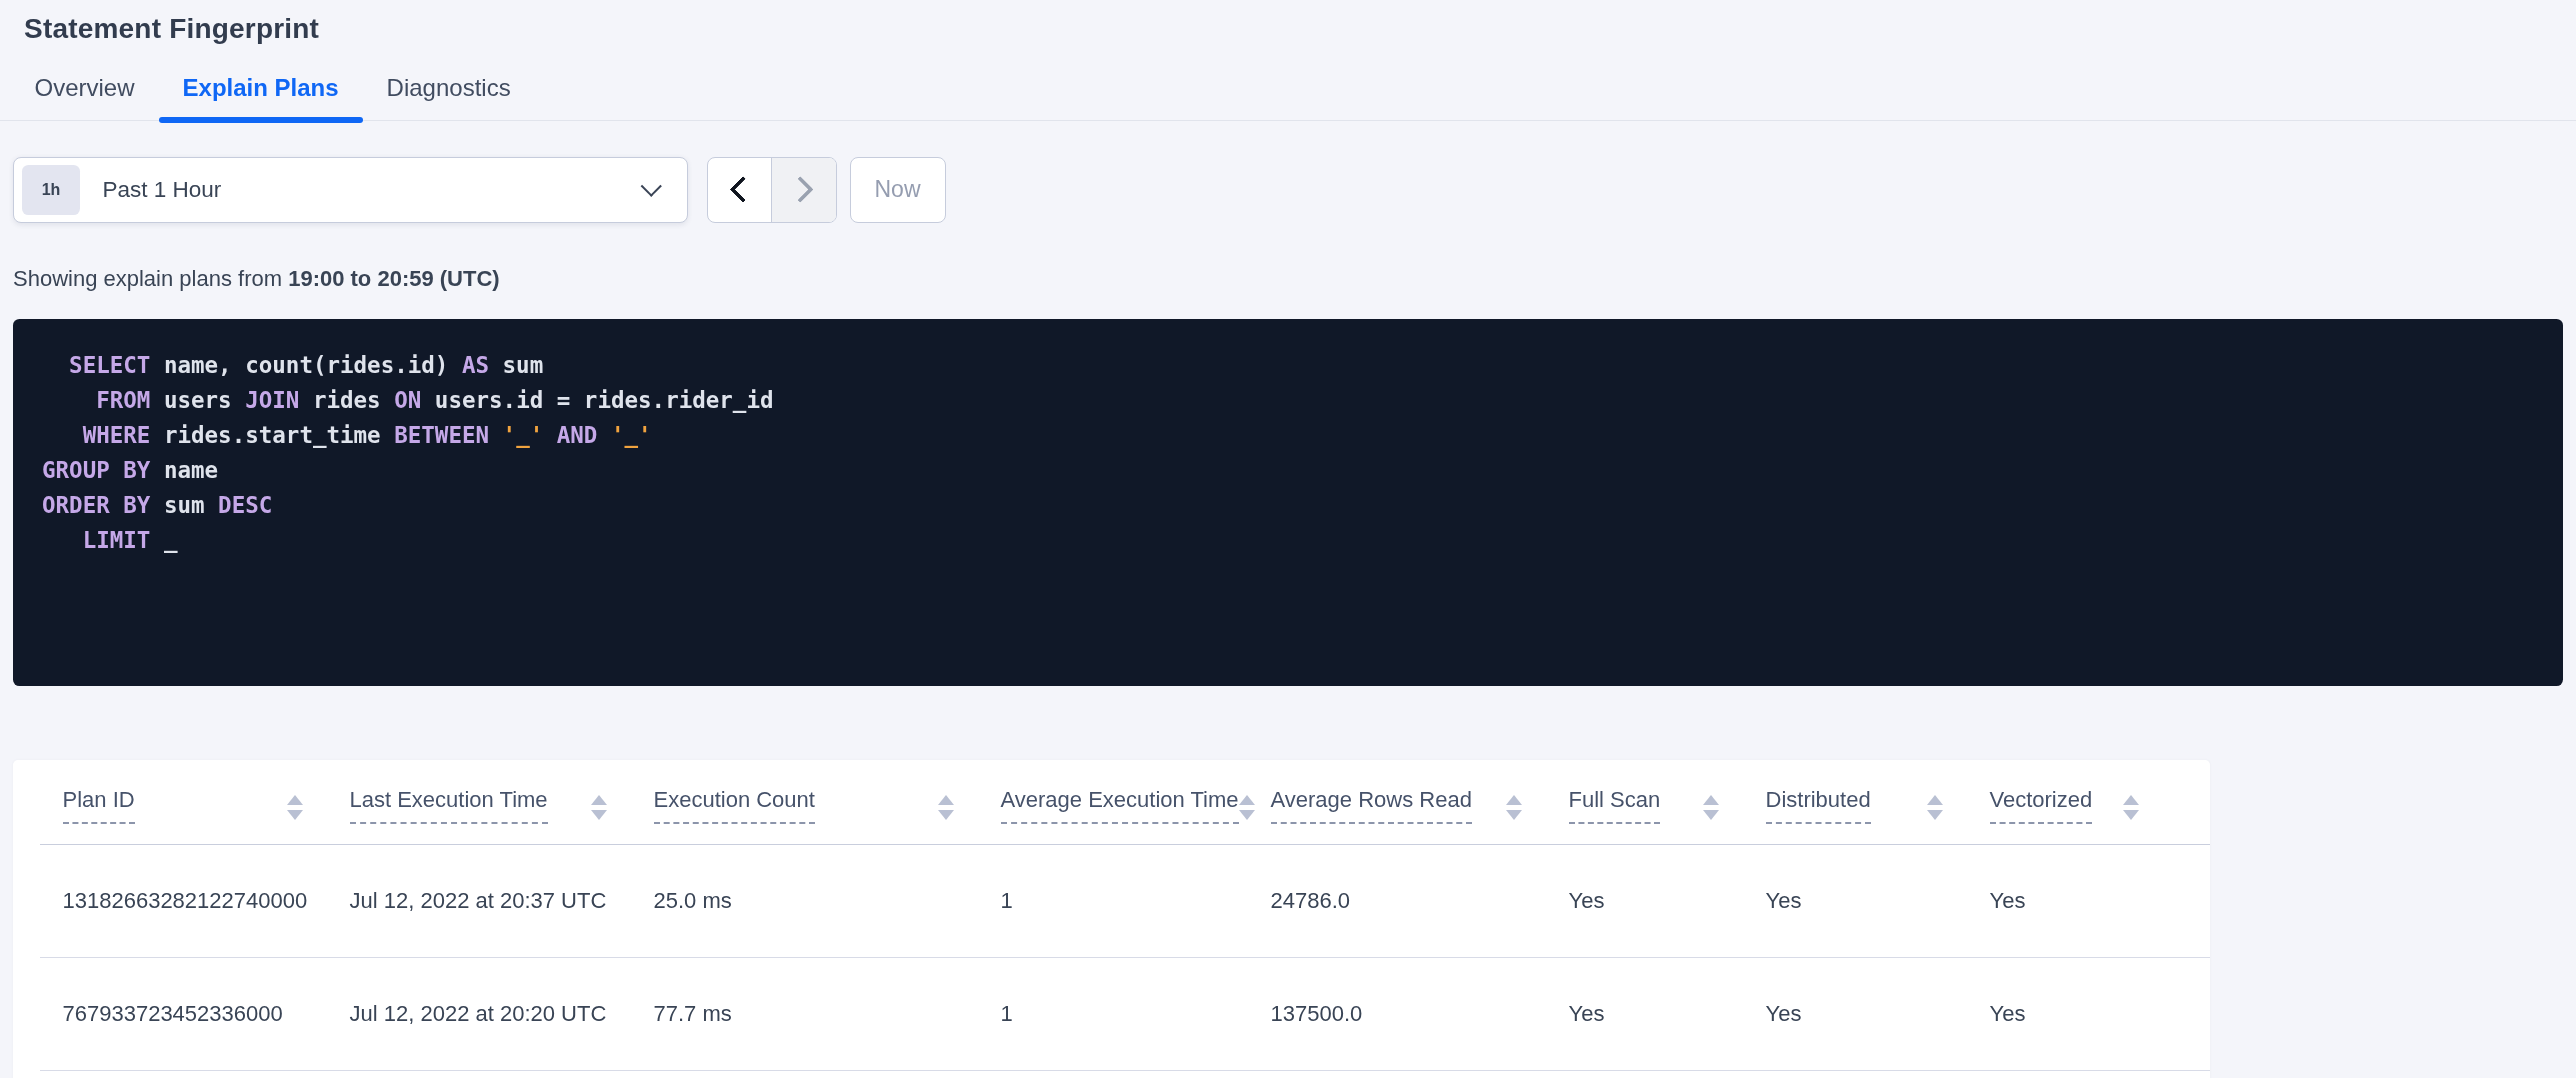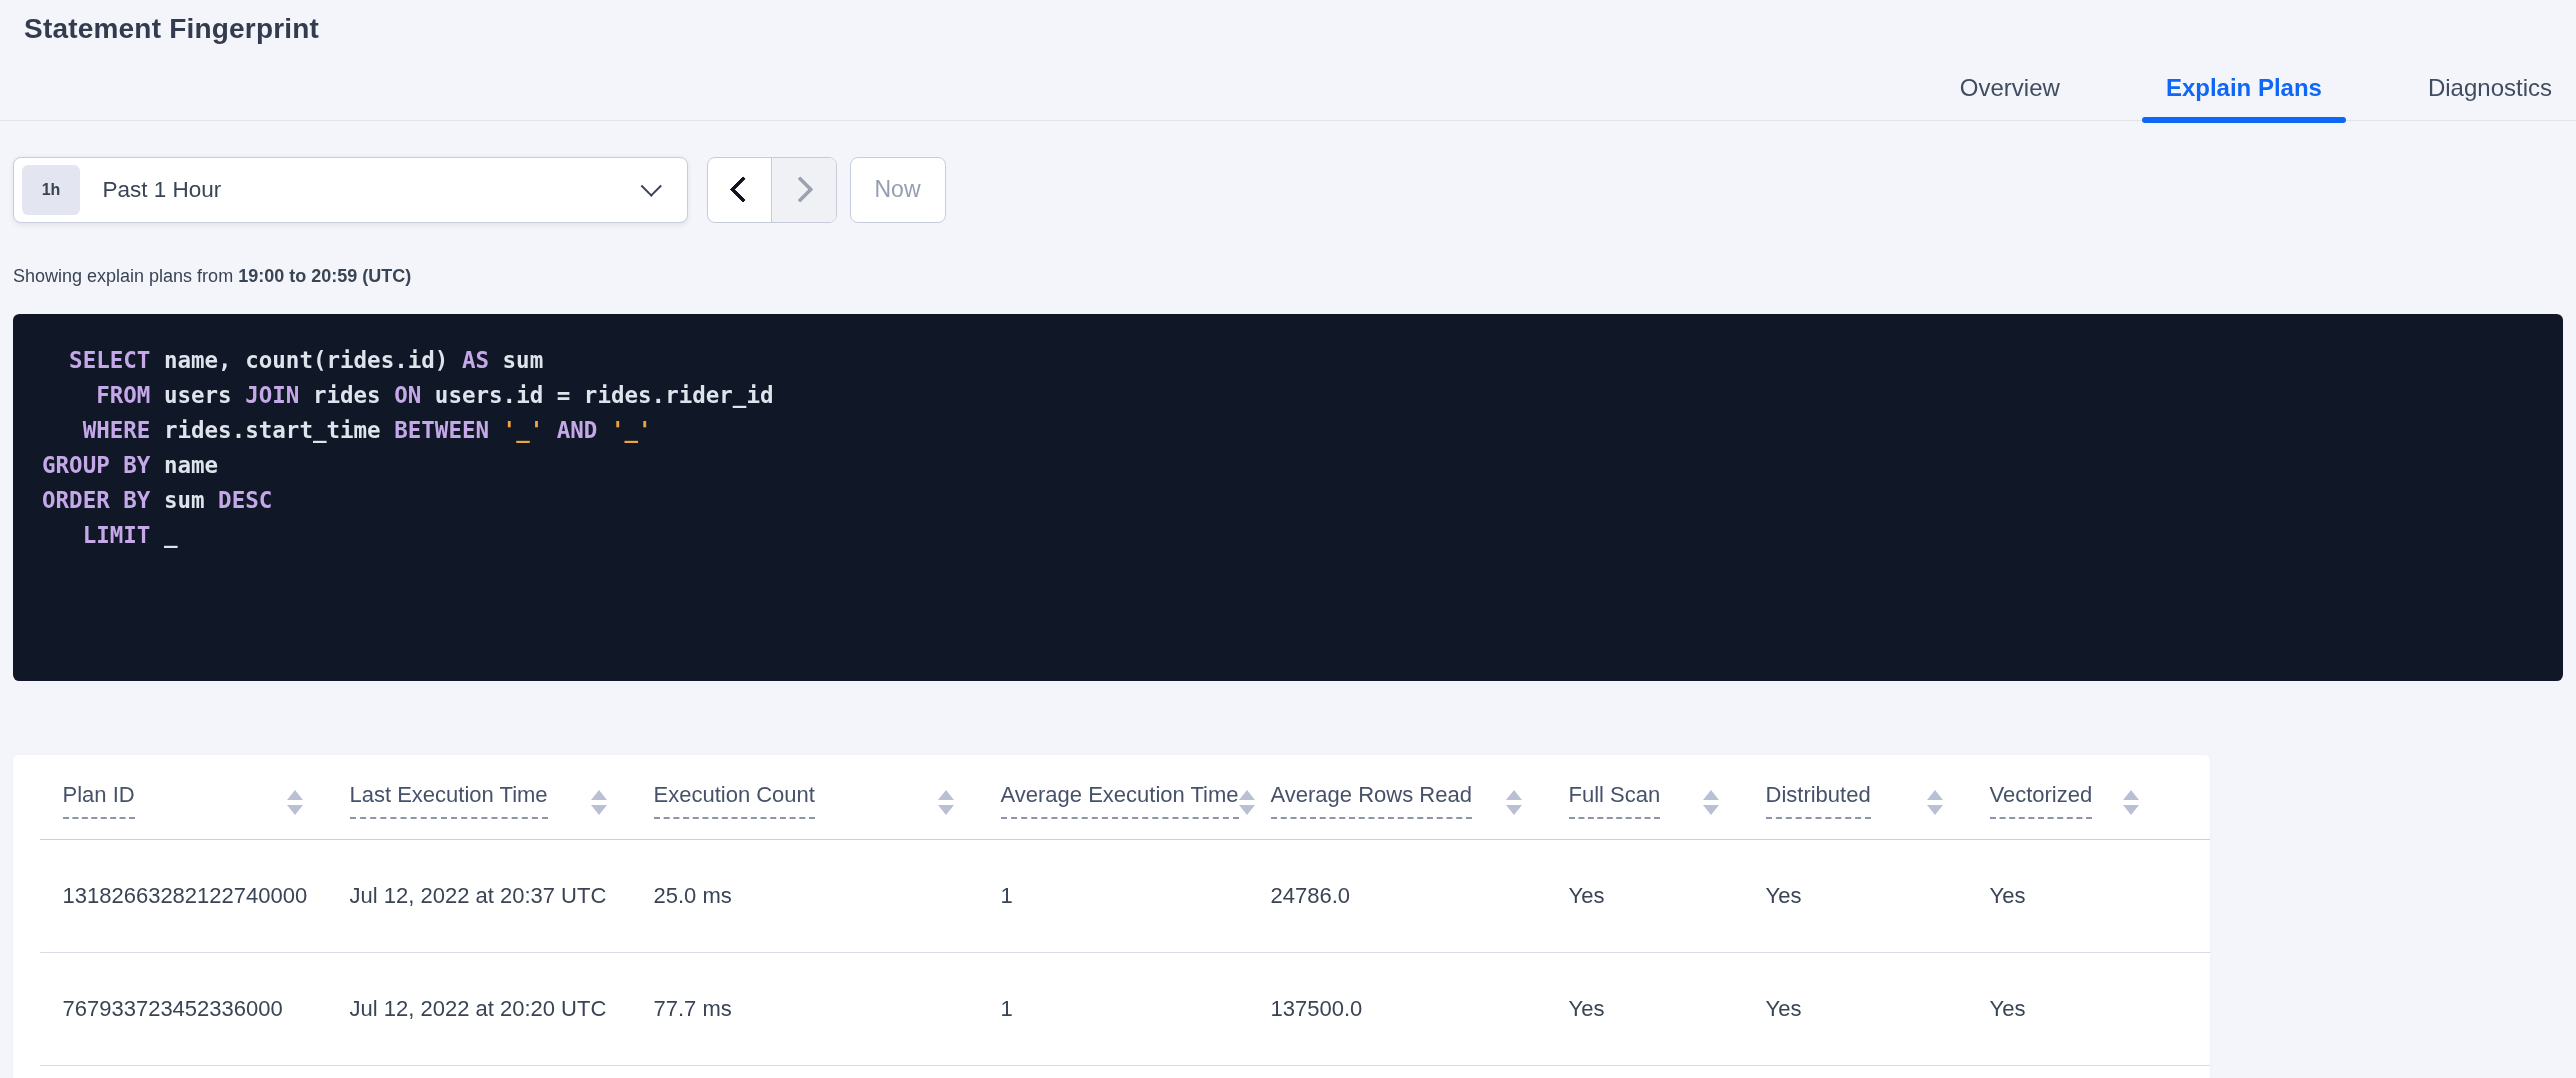--- a/index.html
+++ b/index.html
@@ -27,23 +27,22 @@
   
   .page-title{
     margin:13px 16px 0 24px;
     font-size:28px;font-weight:700;color:var(--ink-strong);
     letter-spacing:0.2px;
   }
   
   .tab-bar{
     margin-top:29px;
     padding-left:10.5px;
-    display:flex;gap:58px;
+    display:flex;
     border-bottom:1.6px solid #e1e4ec;
-    justify-content:flex-end;
   }
   .tab{
     position:relative;
     padding:0 24px 17.7px 24px;
     font-size:24px;color:#414c60;
     cursor:pointer;white-space:nowrap;
   }
   .tab.active{color:var(--accent);font-weight:600;}
   .tab.active::after{
     content:"";position:absolute;left:0;right:0;bottom:-3.2px;
@@ -98,21 +97,21 @@
     margin-left:13px;
     width:96px;height:66px;
     border:0.8px solid var(--border);border-radius:8px;
     background:#fff;color:var(--muted);
     font-size:23px;display:flex;align-items:center;justify-content:center;
     cursor:pointer;
   }
   
   .summary{
     margin:43px 0 0 13px;
-    font-size:18px;color:var(--ink);
+    font-size:22px;color:var(--ink);
   }
   .summary b{font-weight:700;}
   
   .sql-block{
     margin:27px 13px 0 13px;
     width:2550px;height:367px;
     background:var(--code-bg);
     border-radius:6.4px;
     padding:29px 32px 0 29px;
     overflow:hidden;

